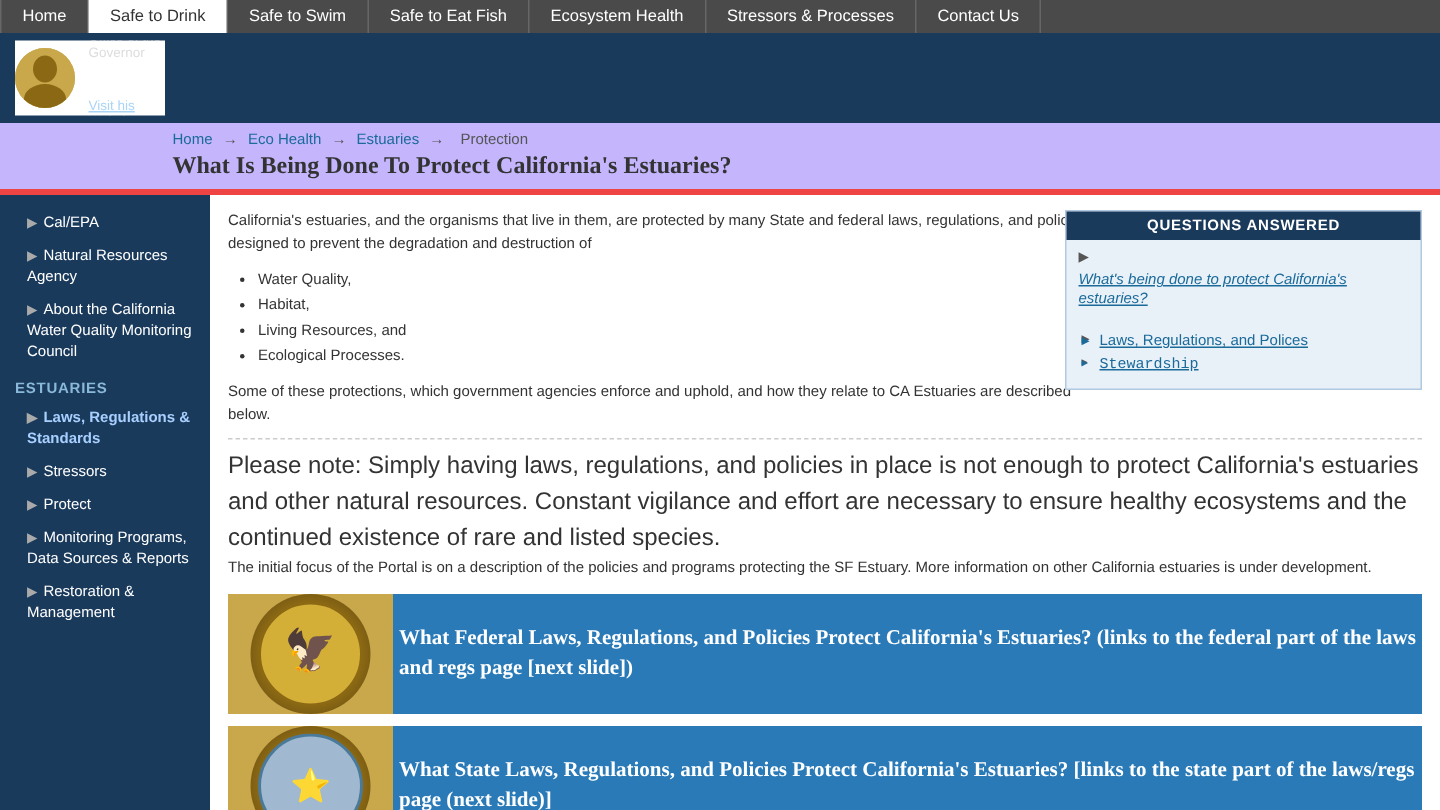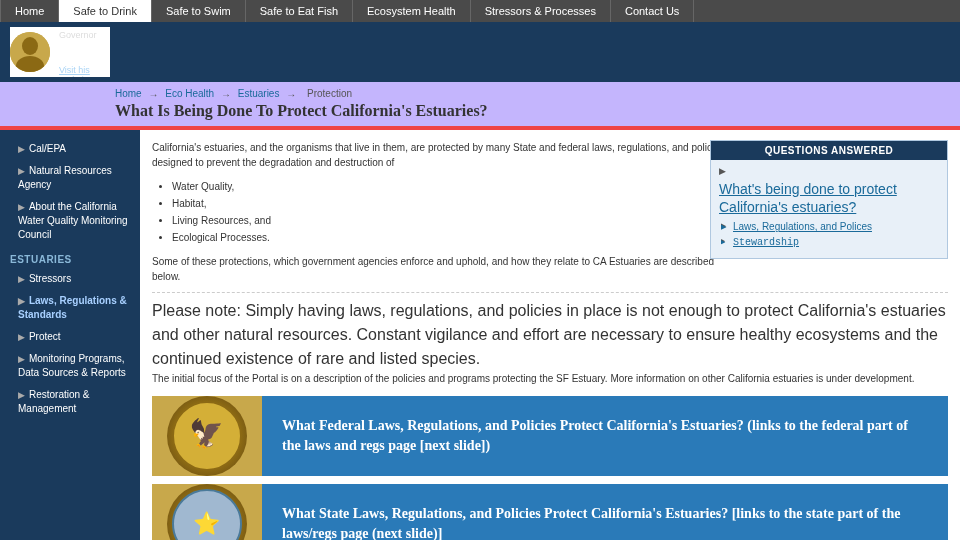--- a/index.html
+++ b/index.html
@@ -234,21 +234,21 @@
       height: 80px;
       border-radius: 50%;
       background: radial-gradient(circle, #d4af37 0%, #8B6914 60%, #5a4010 100%);
       display: flex;
       align-items: center;
       justify-content: center;
       font-size: 20px;
     }
     .card-text {
       flex: 1;
-      padding: 12px 20px;
+      padding: 12px 4px;
       color: #fff;
       font-size: 14px;
       font-weight: bold;
       line-height: 1.4;
       font-family: Georgia, serif;
     }
   </style>
 </head>
 <body>
 
@@ -303,43 +303,43 @@
     <div class="sidebar-link">
       <span class="sidebar-arrow">▶</span><span>Cal/EPA</span>
     </div>
     <div class="sidebar-link">
       <span class="sidebar-arrow">▶</span><span>Natural Resources Agency</span>
     </div>
     <div class="sidebar-link">
       <span class="sidebar-arrow">▶</span><span>About the California Water Quality Monitoring Council</span>
     </div>
     <div class="sidebar-section-label">ESTUARIES</div>
-    <div class="sidebar-link">
-      <span class="sidebar-arrow">▶</span><span>Stressors</span>
-    </div>
     <div class="sidebar-link" style="color:#a8d0ff;font-weight:bold;">
       <span class="sidebar-arrow">▶</span><span>Laws, Regulations &amp; Standards</span>
+    </div>
+    <div class="sidebar-link">
+      <span class="sidebar-arrow">▶</span><span>Stressors</span>
     </div>
     <div class="sidebar-link">
       <span class="sidebar-arrow">▶</span><span>Protect</span>
     </div>
     <div class="sidebar-link">
       <span class="sidebar-arrow">▶</span><span>Monitoring Programs, Data Sources &amp; Reports</span>
     </div>
     <div class="sidebar-link">
       <span class="sidebar-arrow">▶</span><span>Restoration &amp; Management</span>
     </div>
   </aside>
 
   <main class="content">
 
     <div class="questions-box">
       <div class="questions-box-title">QUESTIONS ANSWERED</div>
       <div style="font-size:9px;color:#555;margin-bottom:4px;">▶</div>
-      <a class="questions-box-link" style="color:#1a6a9a;font-size:14px;text-decoration:underline;display:block;margin-bottom:4px;line-height:1.3;">What's being done to protect California's estuaries?</a>
+      <a class="questions-box-link" style="color:#1a6a9a;font-size:10px;text-decoration:underline;display:block;margin-bottom:15px;line-height:1.3;font-style:italic;">What's being done to protect California's estuaries?</a>
       <a class="questions-box-link sub-link" style="color: rgb(26, 106, 154); font-size: 10px; text-decoration: underline; display: block; margin-bottom: 3px; padding-left: 14px; line-height: 1.3; position: relative;"><span style="font-size: 7px; position: absolute; left: 2px; top: 2px;">▶ </span>Laws, Regulations, and Polices</a>
       <a class="questions-box-link sub-link" style="color: rgb(26, 106, 154); font-size: 10px; text-decoration: underline; display: block; padding-left: 14px; line-height: 1.3; position: relative; font-family: Liberation Mono, monospace;"><span style="font-size: 7px; position: absolute; left: 2px; top: 2px;">▶ </span>Stewardship</a>
     </div>
 
     <p class="intro-text">California's estuaries, and the organisms that live in them, are protected by many State and federal laws, regulations, and policies designed to prevent the degradation and destruction of</p>
 
     <ul class="bullet-list">
       <li>Water Quality,</li>
       <li>Habitat,</li>
       <li>Living Resources, and</li>

